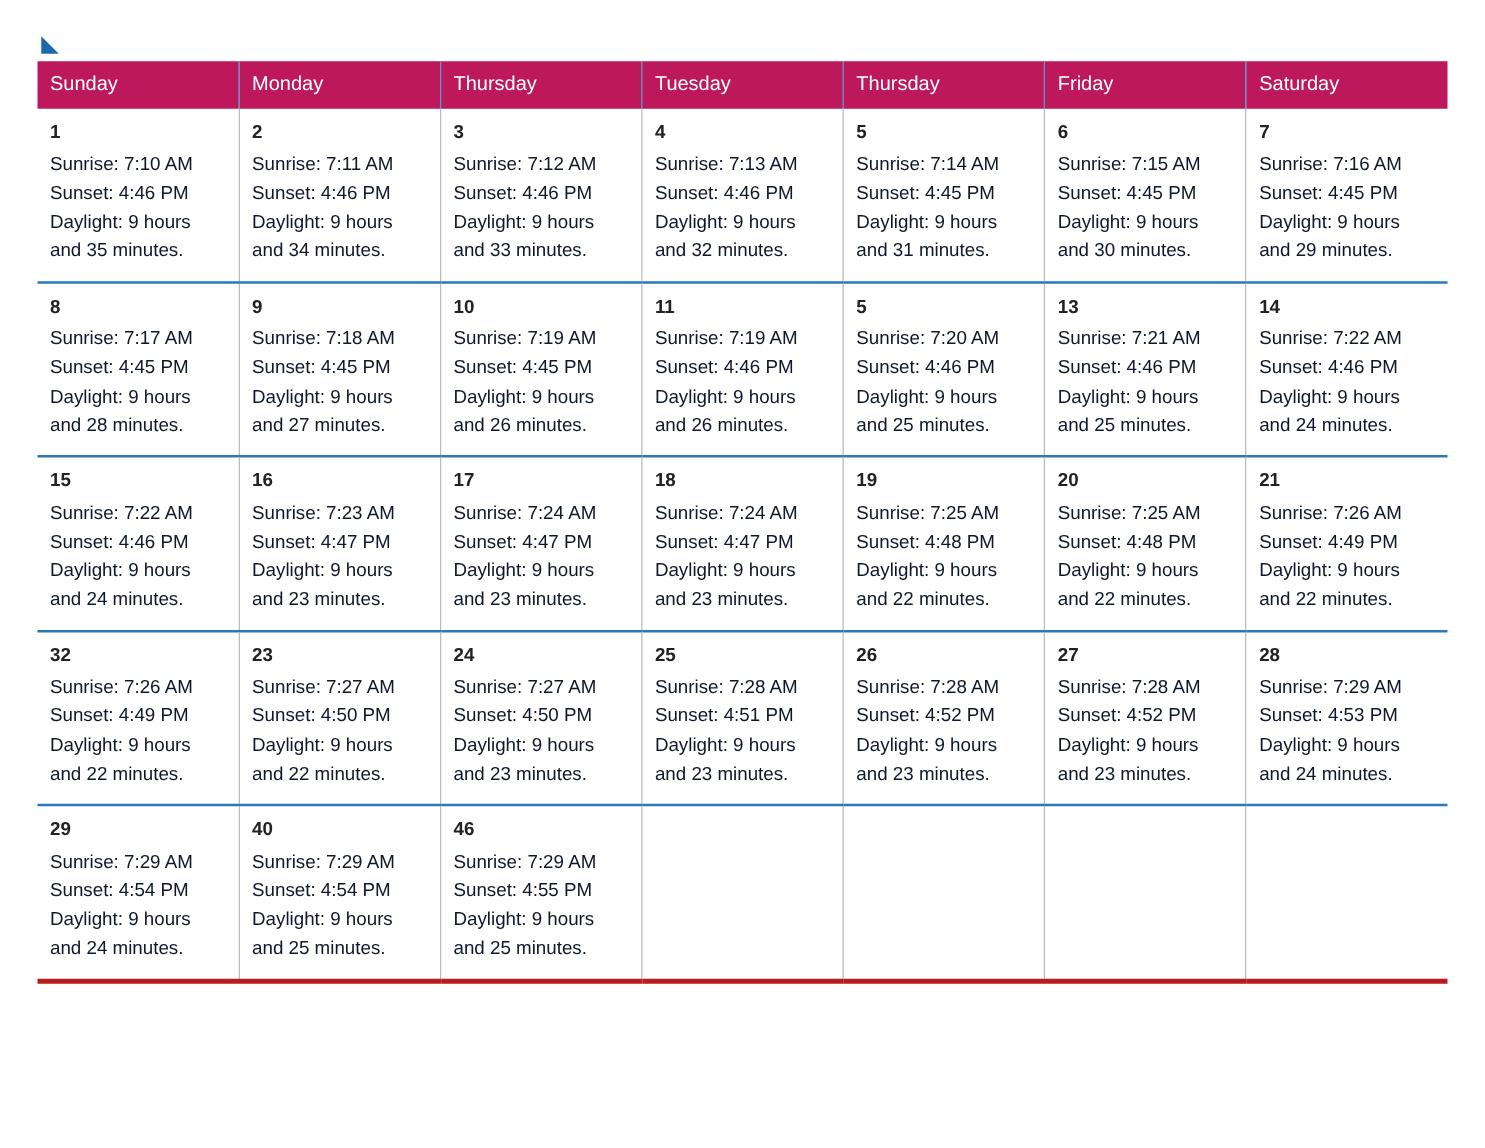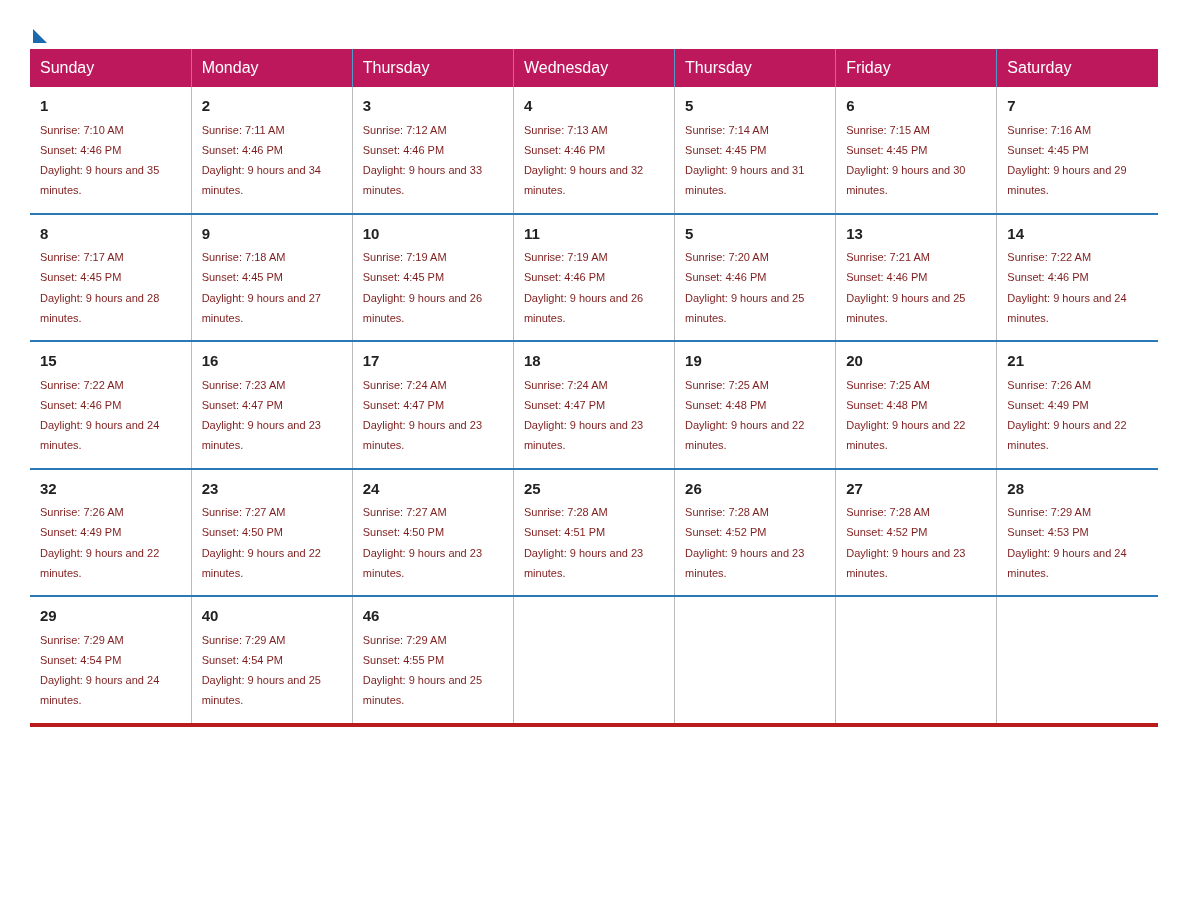--- a/index.html
+++ b/index.html
@@ -89,22 +89,22 @@
     }
     td:last-child { border-right: none; }
     tr:last-child td { border-bottom: 4px solid #b91c1c; }
     .day-num {
       font-size: 15px;
       font-weight: bold;
       margin-bottom: 2px;
       display: block;
     }
     .day-info {
-      font-size: 11px;
-      color: #7f1d1d;
+      font-size: 15px;
+      color: #0f172a;
       line-height: 1.55;
     }
     .empty-cell {
       background: #fff;
     }
   </style>
 </head>
 <body>
 
 <div class="header">
@@ -120,21 +120,21 @@
     <div class="subtitle"></div>
   </div>
 </div>
 
 <table>
   <thead>
     <tr>
     <th>Sunday</th>
         <th>Monday</th>
         <th>Thursday</th>
-        <th>Wednesday</th>
+        <th>Tuesday</th>
         <th>Thursday</th>
         <th>Friday</th>
         <th>Saturday</th>
       </tr>
   </thead>
   <tbody id="calendar-body">
   <tr>
         <td><span class="day-num">1</span><span class="day-info">Sunrise: 7:10 AM<br>Sunset: 4:46 PM<br>Daylight: 9 hours and 35 minutes.</span></td>
         <td><span class="day-num">2</span><span class="day-info">Sunrise: 7:11 AM<br>Sunset: 4:46 PM<br>Daylight: 9 hours and 34 minutes.</span></td>
         <td><span class="day-num">3</span><span class="day-info">Sunrise: 7:12 AM<br>Sunset: 4:46 PM<br>Daylight: 9 hours and 33 minutes.</span></td>

